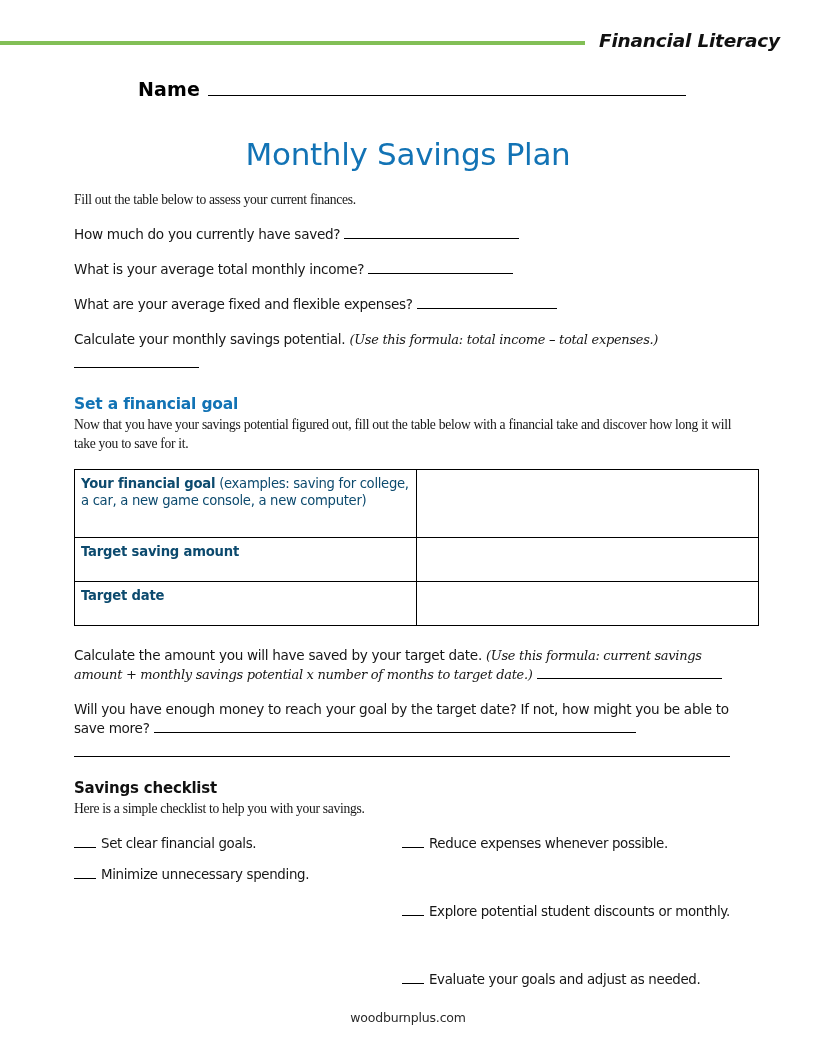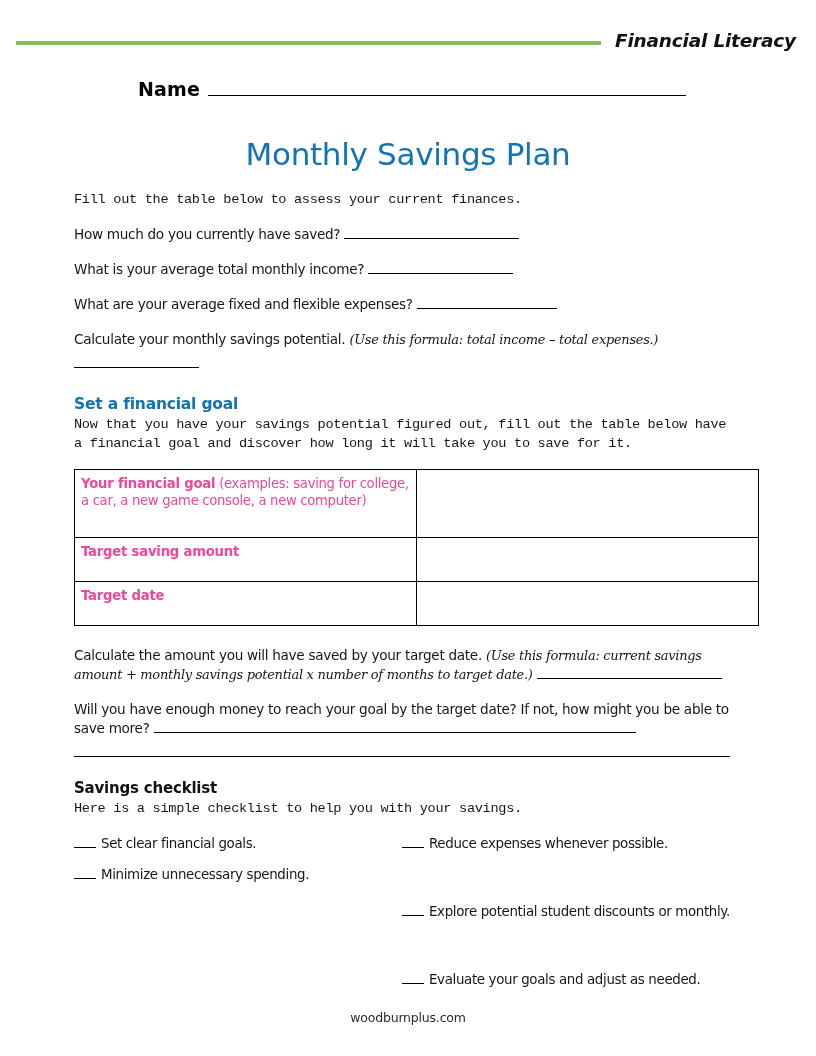--- a/index.html
+++ b/index.html
@@ -20,21 +20,21 @@
     position: relative;
     width: 816px;
     height: 1056px;
     box-sizing: border-box;
   }
 
   
   .header {
     position: absolute;
     top: 30px;
-    left: 16px;
+    left: 0;
     width: 700px;
     height: 30px;
   }
   .header-rule {
     position: absolute;
     left: 0;
     top: 11px;
     width: 585px;
     height: 4px;
     background: #82bf56;
@@ -114,21 +114,21 @@
     font-weight: bold;
     letter-spacing: -0.2px;
     margin-top: 22px;
     margin-bottom: 2px;
   }
   .section-heading.green { color: #82bf56; }
   .section-heading.blue  { color: #1273b5; }
   .section-heading.black { color: #111111; font-size: 15px; }
 
   .para {
-    font-family: Liberation Mono, monospace;
+    font-family: Liberation Serif, serif;
     font-size: 13.6px;
     line-height: 19px;
     color: #161616;
     letter-spacing: -0.3px;
     margin: 0;
   }
 
   .q-row {
     font-family: "DejaVu Sans", sans-serif;
     font-size: 13.6px;
@@ -172,21 +172,21 @@
     table-layout: fixed;
   }
   .goal-table td {
     border: 1.5px solid #000;
     vertical-align: top;
     padding: 5px 6px 6px 6px;
     font-family: "DejaVu Sans", sans-serif;
     font-size: 13.2px;
     line-height: 17px;
     letter-spacing: -0.3px;
-    color: #ec4899;
+    color: #0c4a6e;
   }
   .goal-table td.label-cell { width: 329px; }
   .goal-table td.value-cell { width: 329px; }
   .goal-table tr.r1 td { height: 56px; }
   .goal-table tr.r2 td { height: 32px; }
   .goal-table tr.r3 td { height: 32px; }
   .goal-table .strong {
     font-weight: bold;
     letter-spacing: -0.2px;
   }
@@ -266,21 +266,21 @@
       <span>What are your average fixed and flexible expenses?</span><span class="blank w140"></span>
     </div>
 
     <div class="q-row">
       <span>Calculate your monthly savings potential.</span>
       <span class="ital">(Use this formula: total income – total expenses.)</span><br>
       <span class="blank w125" style="margin-left:0;margin-top:6px;"></span>
     </div>
 
     <div class="section-heading blue">Set a financial goal</div>
-    <p class="para">Now that you have your savings potential figured out, fill out the table below have a financial goal and discover how long it will take you to save for it.</p>
+    <p class="para">Now that you have your savings potential figured out, fill out the table below with a financial take and discover how long it will take you to save for it.</p>
 
     <table class="goal-table">
       <tbody>
         <tr class="r1">
           <td class="label-cell"><span class="strong">Your financial goal</span><span> (examples: saving for college, a car, a new game console, a new computer)</span></td>
           <td class="value-cell"></td>
         </tr>
         <tr class="r2">
           <td class="label-cell"><span class="strong">Target saving amount</span></td>
           <td class="value-cell"></td>

